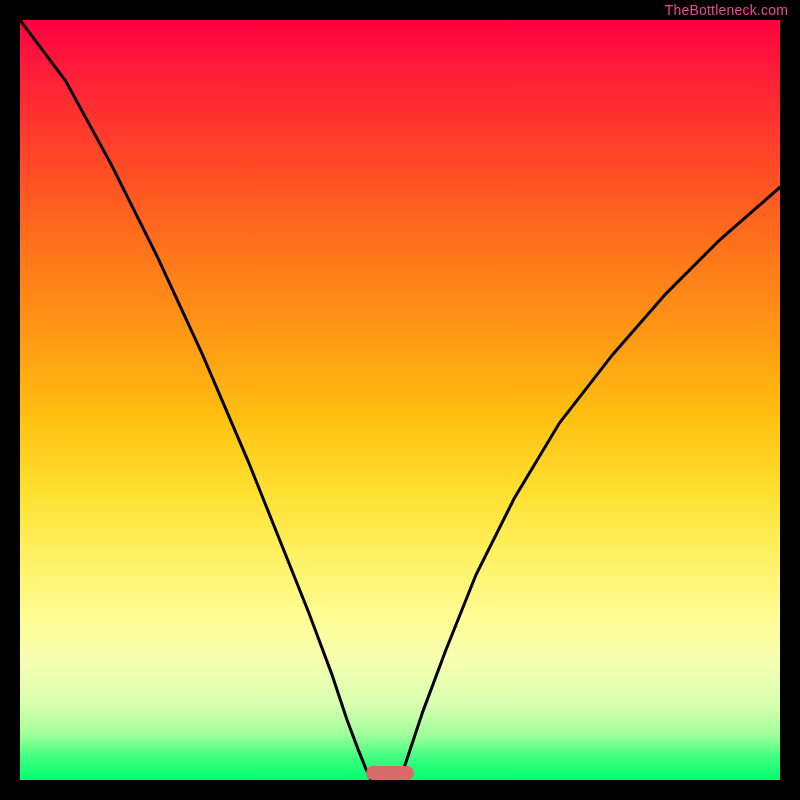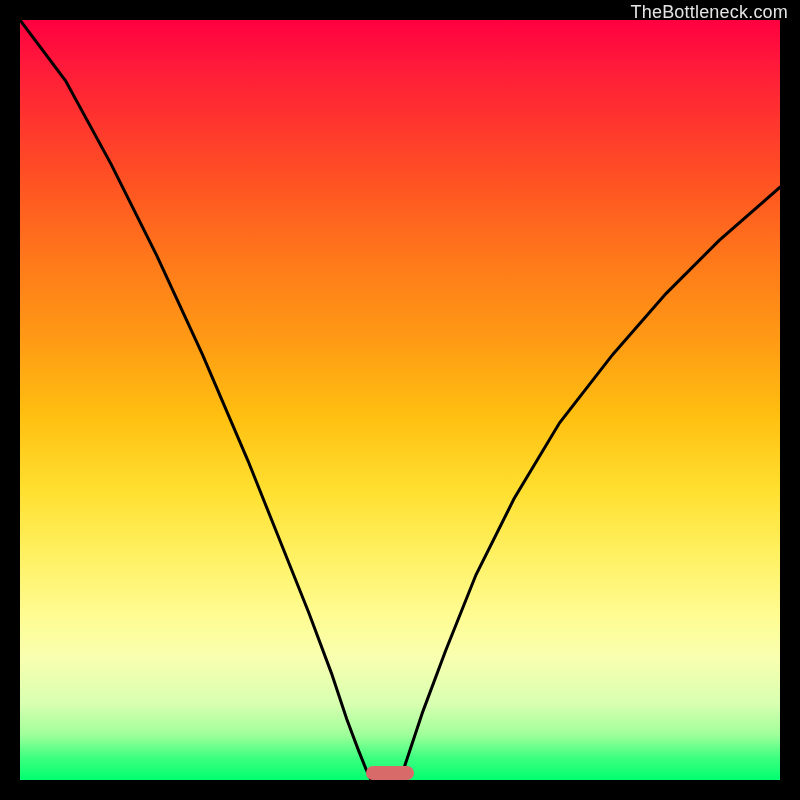--- a/index.html
+++ b/index.html
@@ -48,22 +48,22 @@
     position: absolute;
     left: 0;
     top: 0;
     width: 760px;
     height: 760px;
   }
   .watermark {
     position: absolute;
     top: 2px;
     right: 12px;
-    color: #e5e5e5;
-    font-size: 18px;
+    color: #ec4899;
+    font-size: 14px;
     font-weight: 500;
     letter-spacing: 0.2px;
     user-select: none;
   }
   .marker {
     position: absolute;
     width: 48px;
     height: 14px;
     border-radius: 7px;
     background: #d96a6a;

